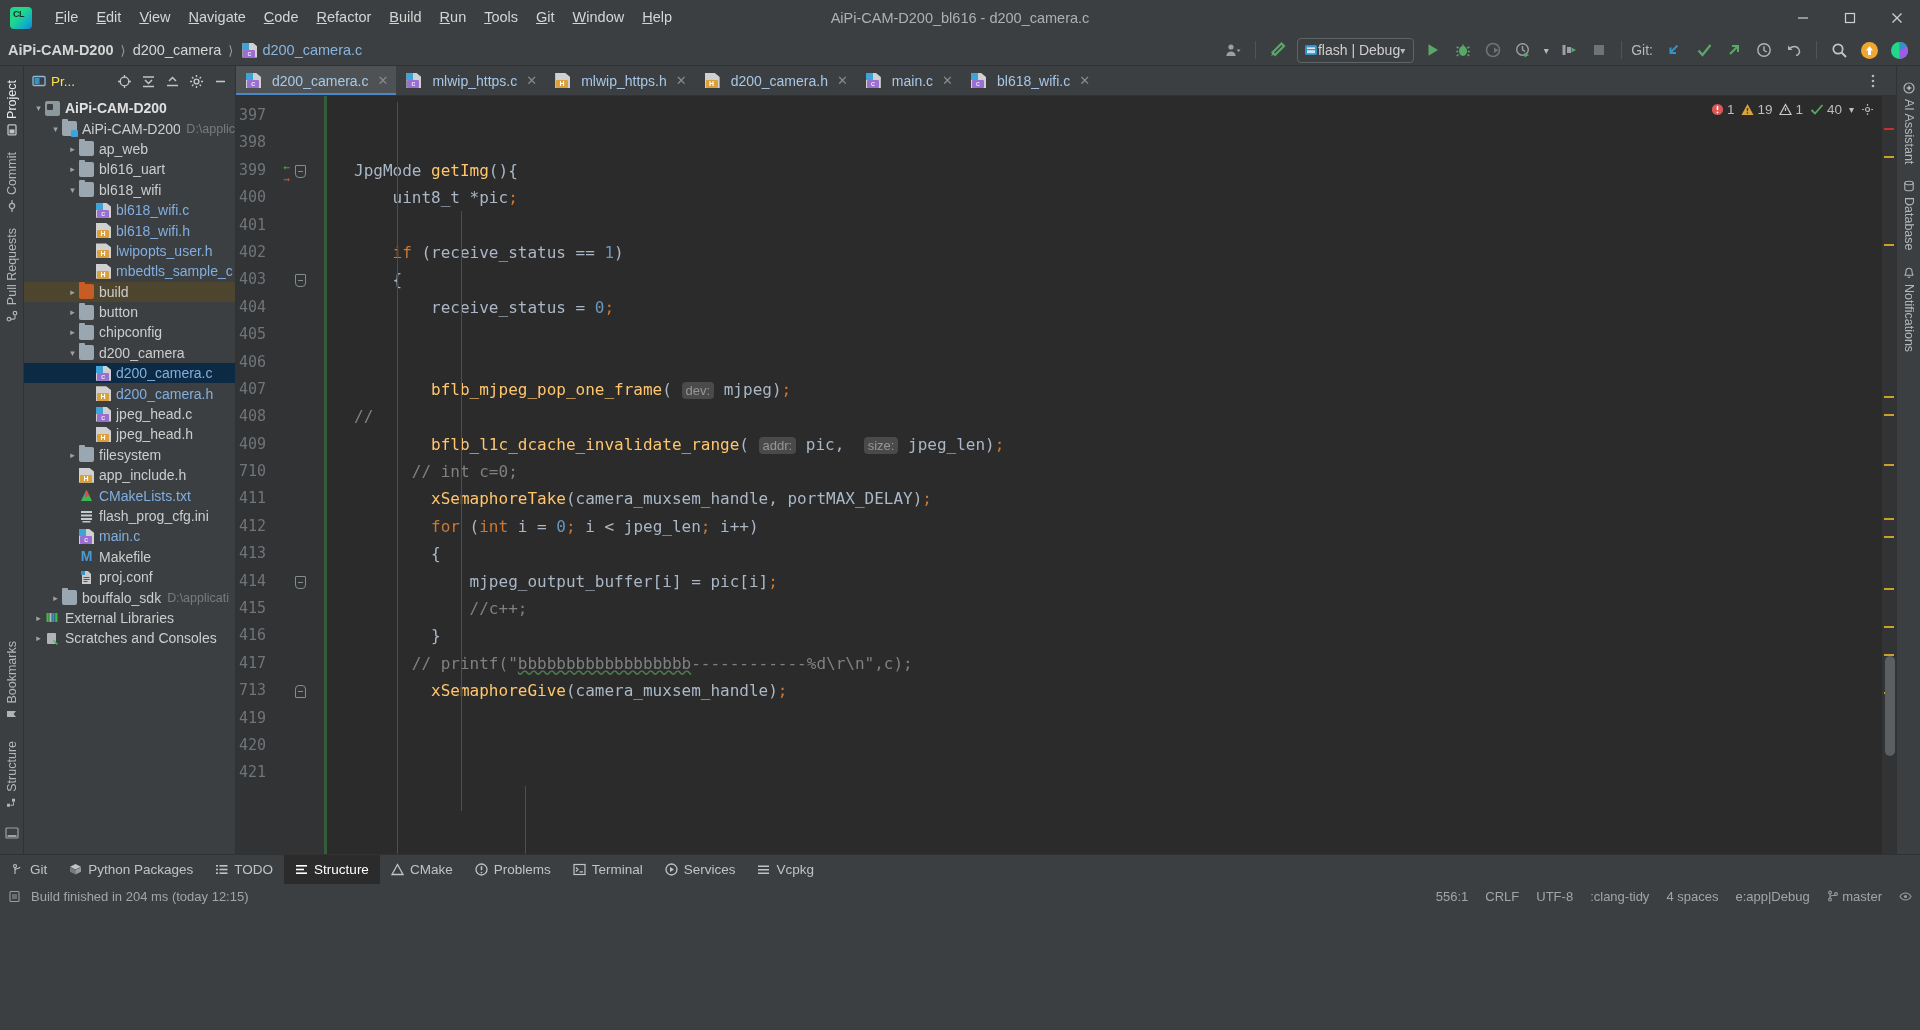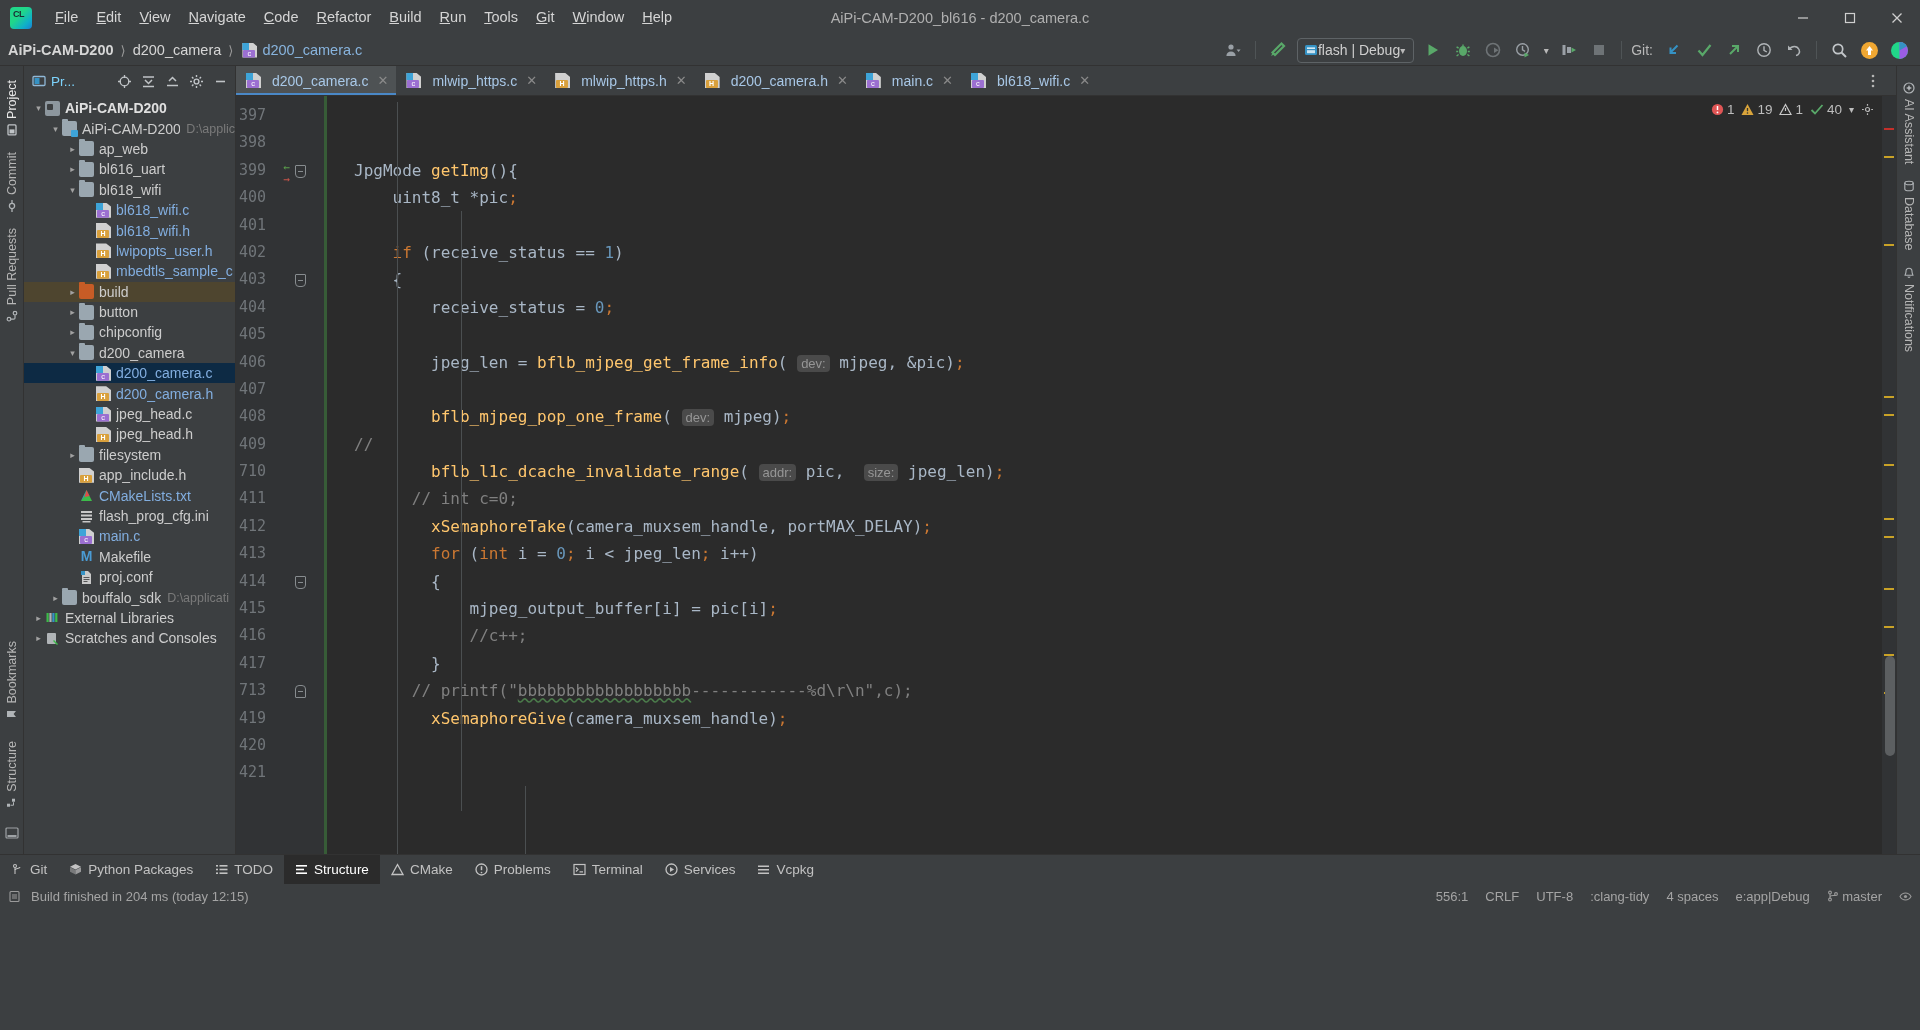--- a/index.html
+++ b/index.html
@@ -85,21 +85,21 @@
 
   
   .project {
     width: 212px; flex: 0 0 212px; background: #3c3f41; display: flex; flex-direction: column;
     border-right: 1px solid #323232;
   }
   .project-head {
     height: 30px; display: flex; align-items: center; gap: 2px; padding: 0 4px;
     flex: 0 0 30px;
   }
-  .ph-title { display: flex; align-items: center; gap: 5px; font-size: 13.5px; color: #7dd3fc; padding: 2px 4px; }
+  .ph-title { display: flex; align-items: center; gap: 5px; font-size: 13.5px; color: #fde047; padding: 2px 4px; }
   .ph-spacer { flex: 1 1 auto; }
   .ph-btn { width: 22px; height: 22px; display: flex; align-items: center; justify-content: center; border-radius: 3px; }
   .tree { flex: 1 1 auto; overflow: hidden; padding-top: 2px; font-size: 14px; }
   .row {
     height: 20.4px; display: flex; align-items: center; white-space: nowrap;
     color: #cdcdcd; position: relative;
   }
   .row.sel-blue { background: #0d2a44; }
   .row.sel-brown { background: #4e452f; }
   .row .arrow {
@@ -783,21 +783,20 @@
           <div class="indentguide" style="left:198px; top:690px; height:110px;"></div>
         <div class="cline">&nbsp;</div>
             <div class="cline">&nbsp;</div>
             <div class="cline">JpgMode <span class="fn">getImg</span>(){</div>
             <div class="cline">    uint8_t *pic<span class="semi">;</span></div>
             <div class="cline">&nbsp;</div>
             <div class="cline">    <span class="kw">if </span>(receive_status == <span class="num">1</span>)</div>
             <div class="cline">    {</div>
             <div class="cline">        receive_status = <span class="num">0</span><span class="semi">;</span></div>
             <div class="cline">&nbsp;</div>
-            <div class="cline">        jpeg_len = <span class="fn">bflb_mjpeg_get_frame_info</span>( <span class="hint-pill">dev:</span> mjpeg, &amp;pic)<span class="semi">;</span></div>
             <div class="cline">&nbsp;</div>
             <div class="cline">        <span class="fn">bflb_mjpeg_pop_one_frame</span>( <span class="hint-pill">dev:</span> mjpeg)<span class="semi">;</span></div>
             <div class="cline"><span class="cmt">//</span></div>
             <div class="cline">        <span class="fn">bflb_l1c_dcache_invalidate_range</span>( <span class="hint-pill">addr:</span> pic,  <span class="hint-pill">size:</span> jpeg_len)<span class="semi">;</span></div>
             <div class="cline">      <span class="cmt">// int c=0;</span></div>
             <div class="cline">        <span class="fn">xSemaphoreTake</span>(camera_muxsem_handle, portMAX_DELAY)<span class="semi">;</span></div>
             <div class="cline">        <span class="kw">for </span>(<span class="kw">int </span>i = <span class="num">0</span><span class="semi">;</span> i &lt; jpeg_len<span class="semi">;</span> i++)</div>
             <div class="cline">        {</div>
             <div class="cline">            mjpeg_output_buffer[i] = pic[i]<span class="semi">;</span></div>
             <div class="cline">            <span class="cmt">//c++;</span></div>

